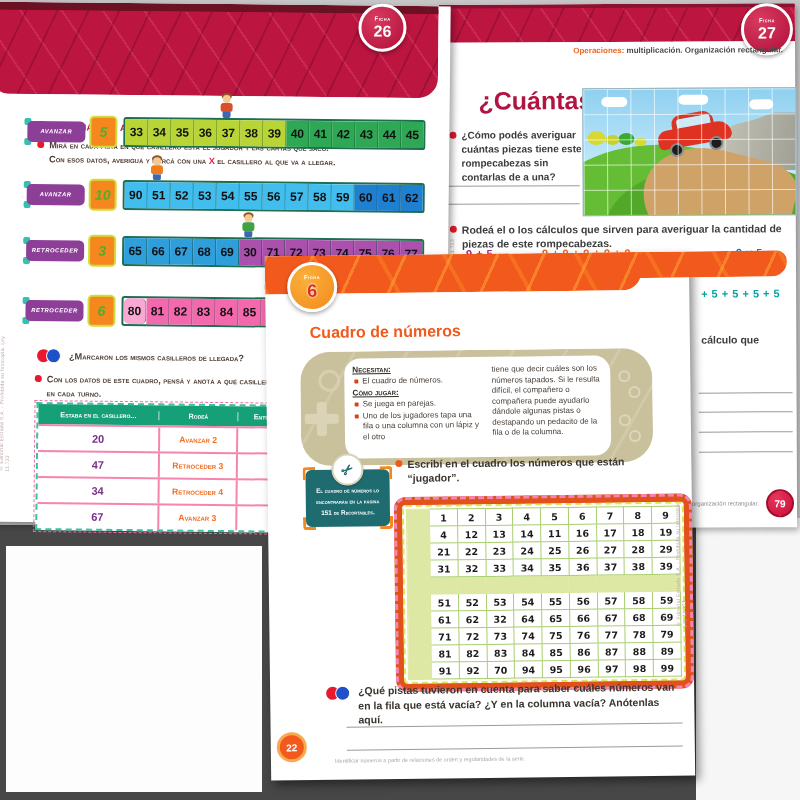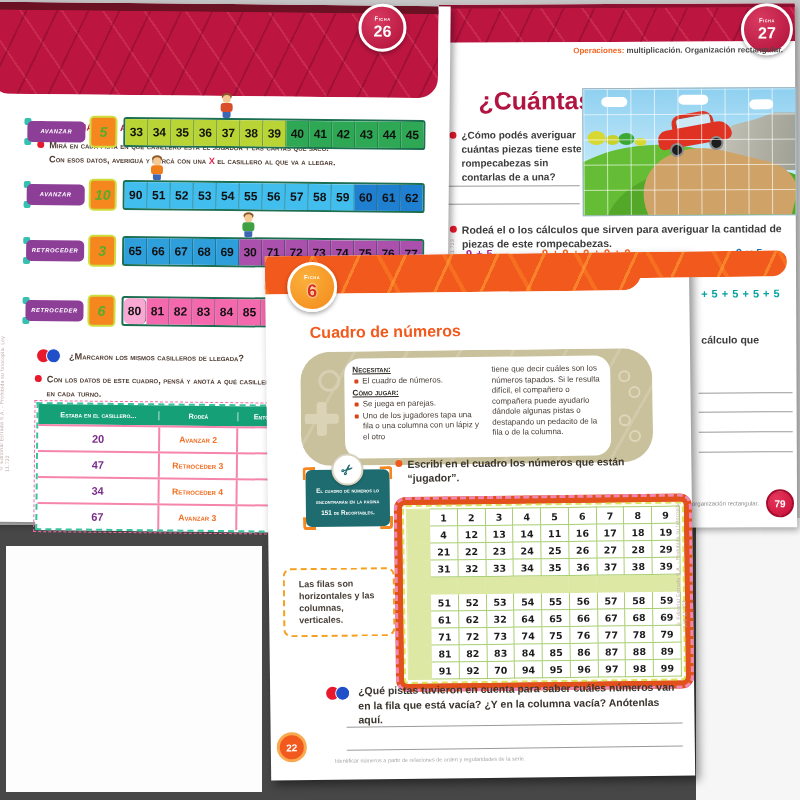--- a/index.html
+++ b/index.html
@@ -407,21 +407,20 @@
       <div class="ck tl"></div>
       <div class="ck tr"></div>
       <div class="ck bl"></div>
       <div class="ck br"></div>
       <div class="scircle">
           <span class="scissors">✂</span>
         </div>
       <span>El cuadro de números lo encontrarán en la página 151 de Recortables.</span>
     </div>
 
-    <div class="abs tip">Las filas son horizontales y las columnas, verticales.</div>
 
     <div class="abs task">
       <span class="obul"></span>
       <span><span>Escribí en el cuadro los números que están</span><br>
         <span>“jugador”.</span>
       </span>
     </div>
 
     <div class="abs gridframe">
       <div class="gridinner" id="gridinner">

